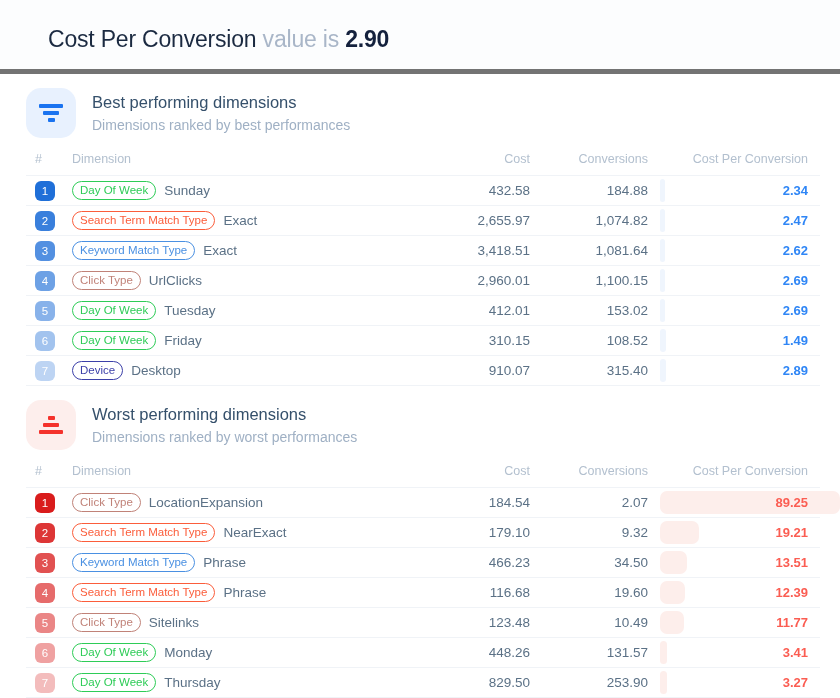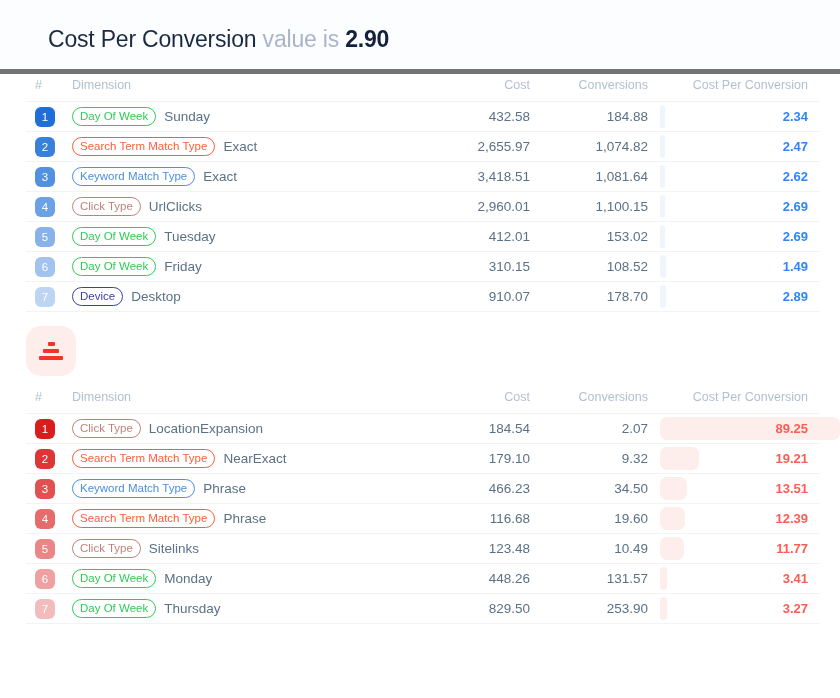--- a/index.html
+++ b/index.html
@@ -162,20 +162,31 @@
   <div class="title-bar">
     <div class="title">
       <span class="metric">Cost Per Conversion</span>
       <span class="mid">value is</span>
       <span class="value">2.90</span>
     </div>
   </div>
 
   <div id="sections">
       <div class="section best">
+        <div class="section-head">
+          <div class="sec-icon best">
+            <i class="bar-w"></i>
+            <i class="bar-m"></i>
+            <i class="bar-s"></i>
+          </div>
+          <div class="sec-text">
+            <div class="sec-title">Best performing dimensions</div>
+            <div class="sec-sub">Dimensions ranked by best performances</div>
+          </div>
+        </div>
         <table class="best">
           <thead>
             <tr>
               <th class="c-rank">#</th>
               <th class="c-dim">Dimension</th>
               <th class="c-cost">Cost</th>
               <th class="c-conv">Conversions</th>
               <th class="c-cpc">Cost Per Conversion</th>
             </tr>
           </thead>
@@ -219,33 +230,37 @@
               <td class="c-rank"><span class="rank" style="background: rgb(31, 111, 216); opacity: 0.41;">6</span></td>
               <td class="c-dim"><span class="chip" style="color: rgb(46, 204, 87);">Day Of Week</span><span class="dim-val">Friday</span></td>
               <td class="c-cost">310.15</td>
               <td class="c-conv">108.52</td>
               <td class="c-cpc"><span class="bar" style="width: 5.76807px;"></span><span class="num">1.49</span></td>
             </tr>
             <tr>
               <td class="c-rank"><span class="rank" style="background: rgb(31, 111, 216); opacity: 0.292;">7</span></td>
               <td class="c-dim"><span class="chip" style="color: rgb(59, 63, 168);">Device</span><span class="dim-val">Desktop</span></td>
               <td class="c-cost">910.07</td>
-              <td class="c-conv">178.70</td>
+              <td class="c-conv">315.40</td>
               <td class="c-cpc"><span class="bar" style="width: 5.82857px;"></span><span class="num">2.89</span></td>
             </tr>
           </tbody>
         </table>
       </div>
       <div class="section worst">
         <div class="section-head">
           <div class="sec-icon worst">
             <i class="bar-s"></i>
             <i class="bar-m"></i>
             <i class="bar-w"></i>
           </div>
+          <div class="sec-text">
+            <div class="sec-title">Worst performing dimensions</div>
+            <div class="sec-sub">Dimensions ranked by worst performances</div>
+          </div>
         </div>
         <table class="worst">
           <thead>
             <tr>
               <th class="c-rank">#</th>
               <th class="c-dim">Dimension</th>
               <th class="c-cost">Cost</th>
               <th class="c-conv">Conversions</th>
               <th class="c-cpc">Cost Per Conversion</th>
             </tr>

